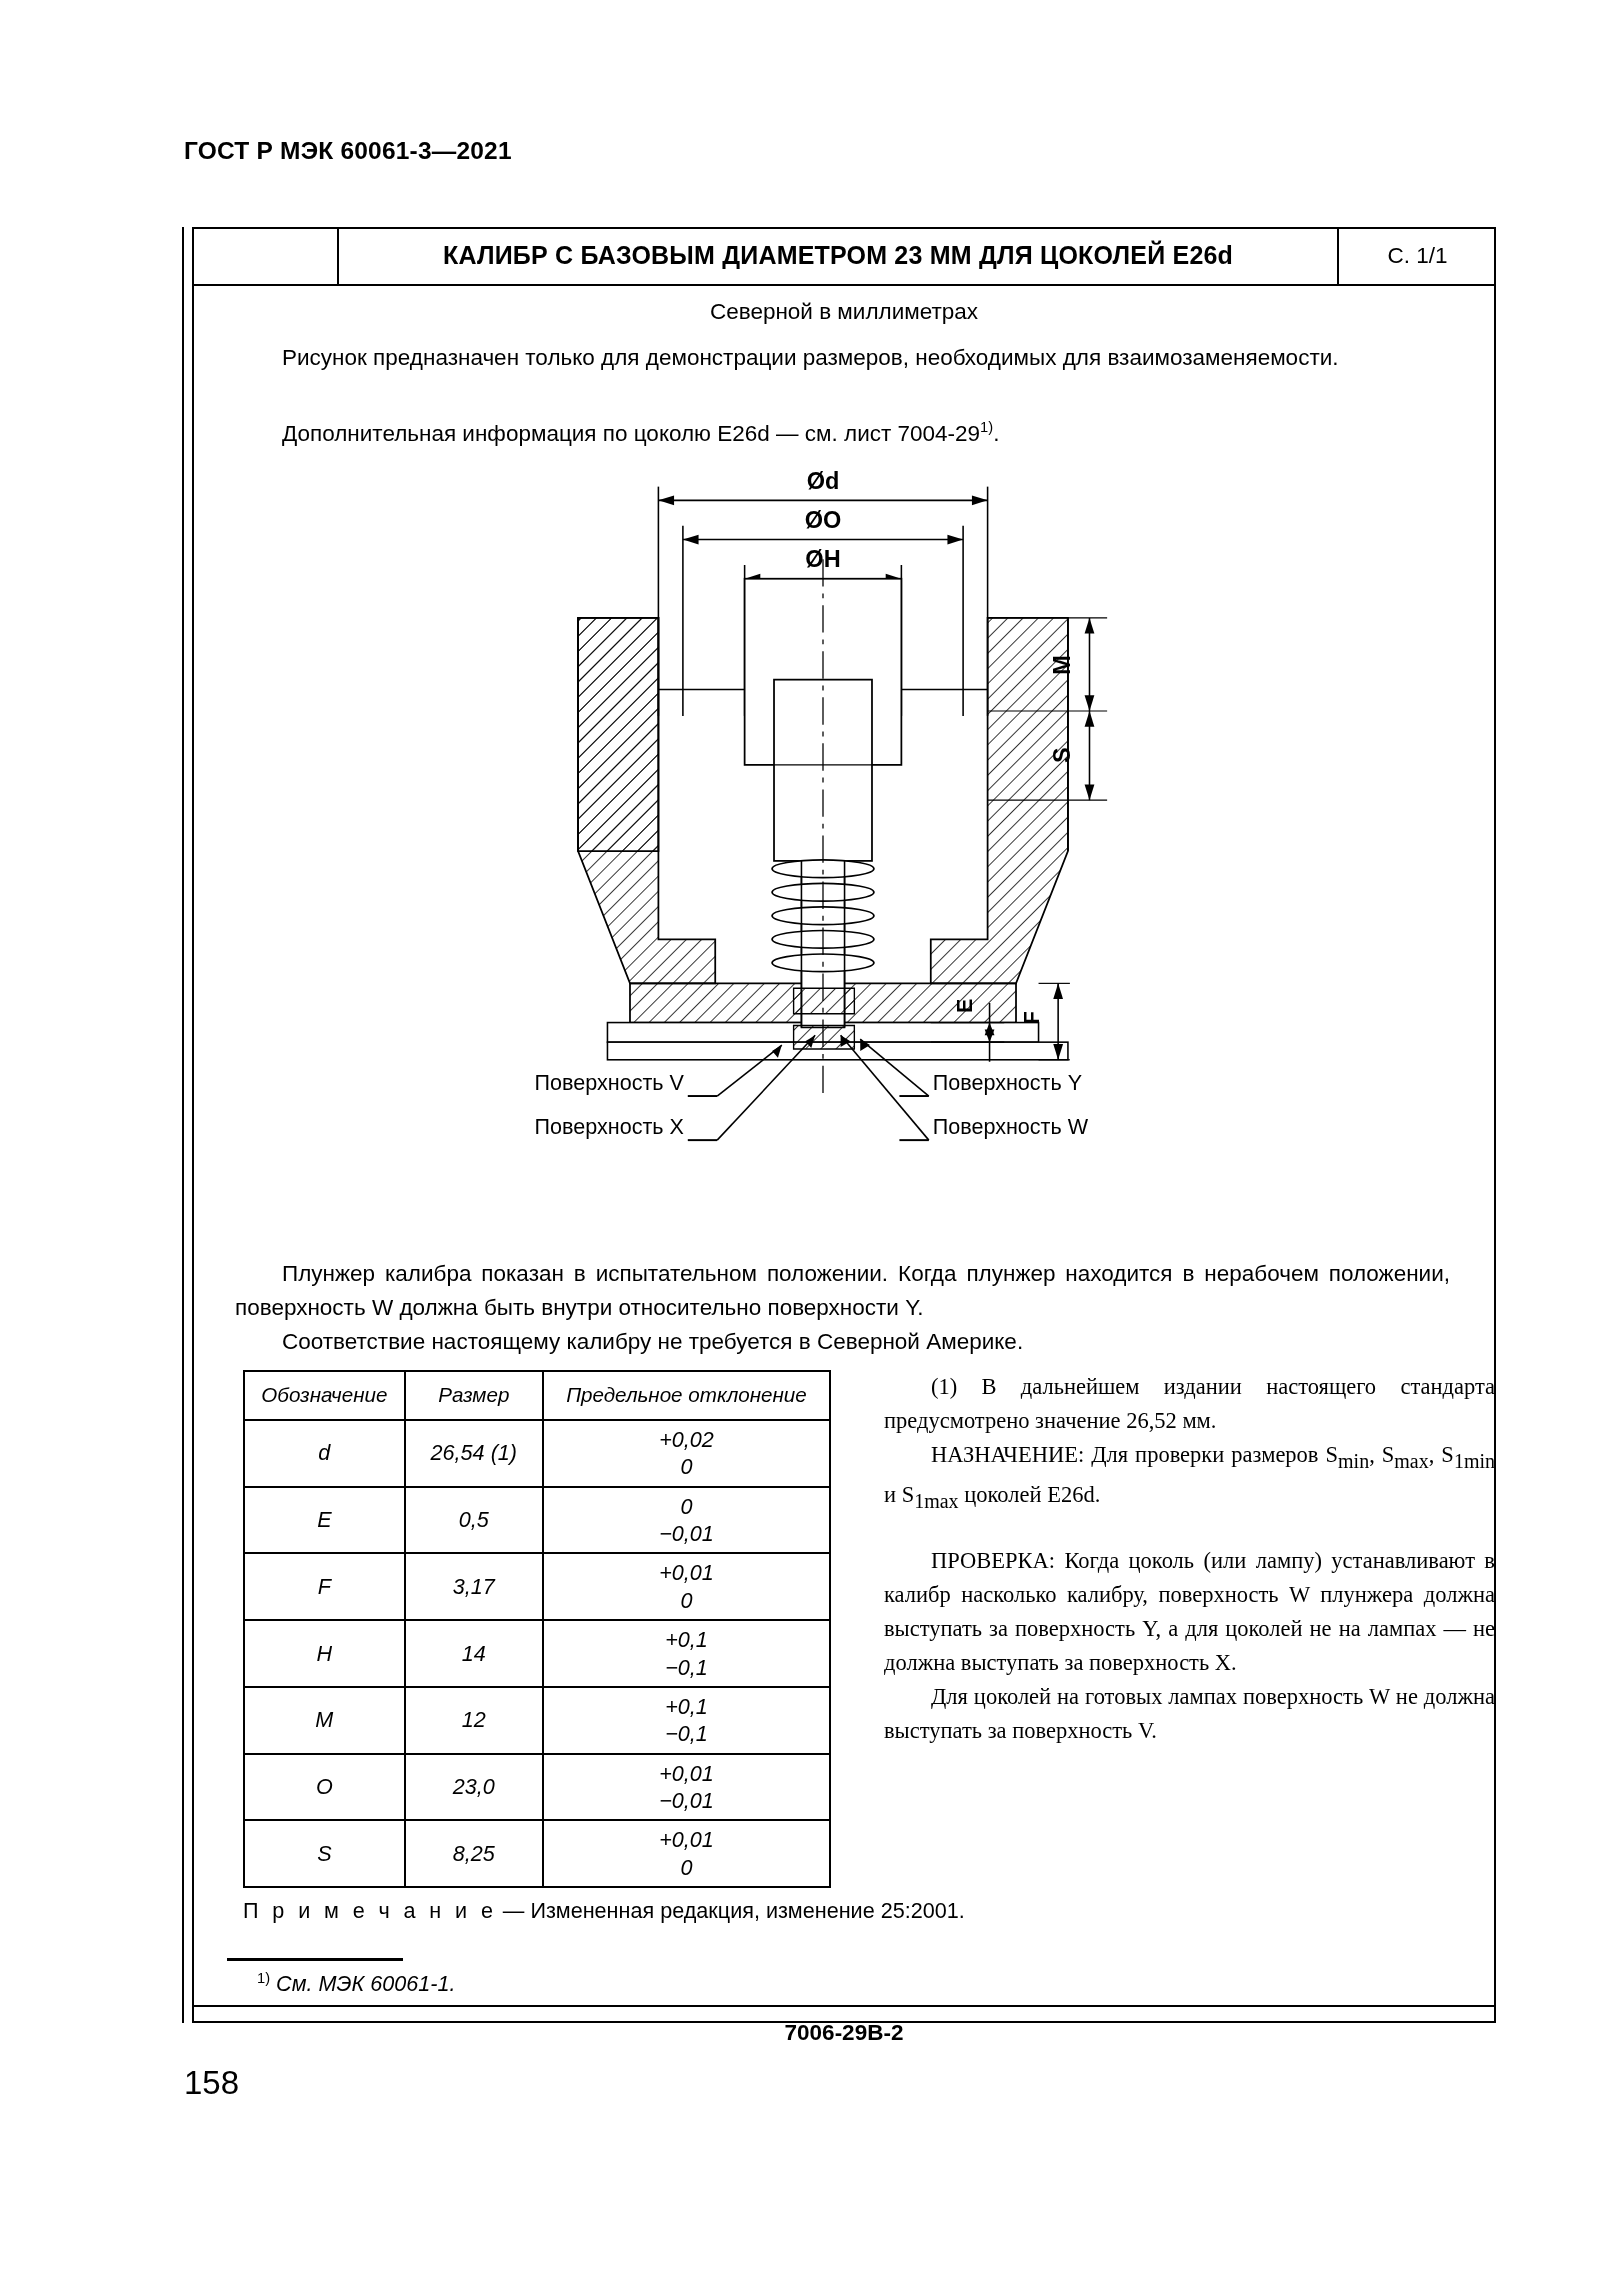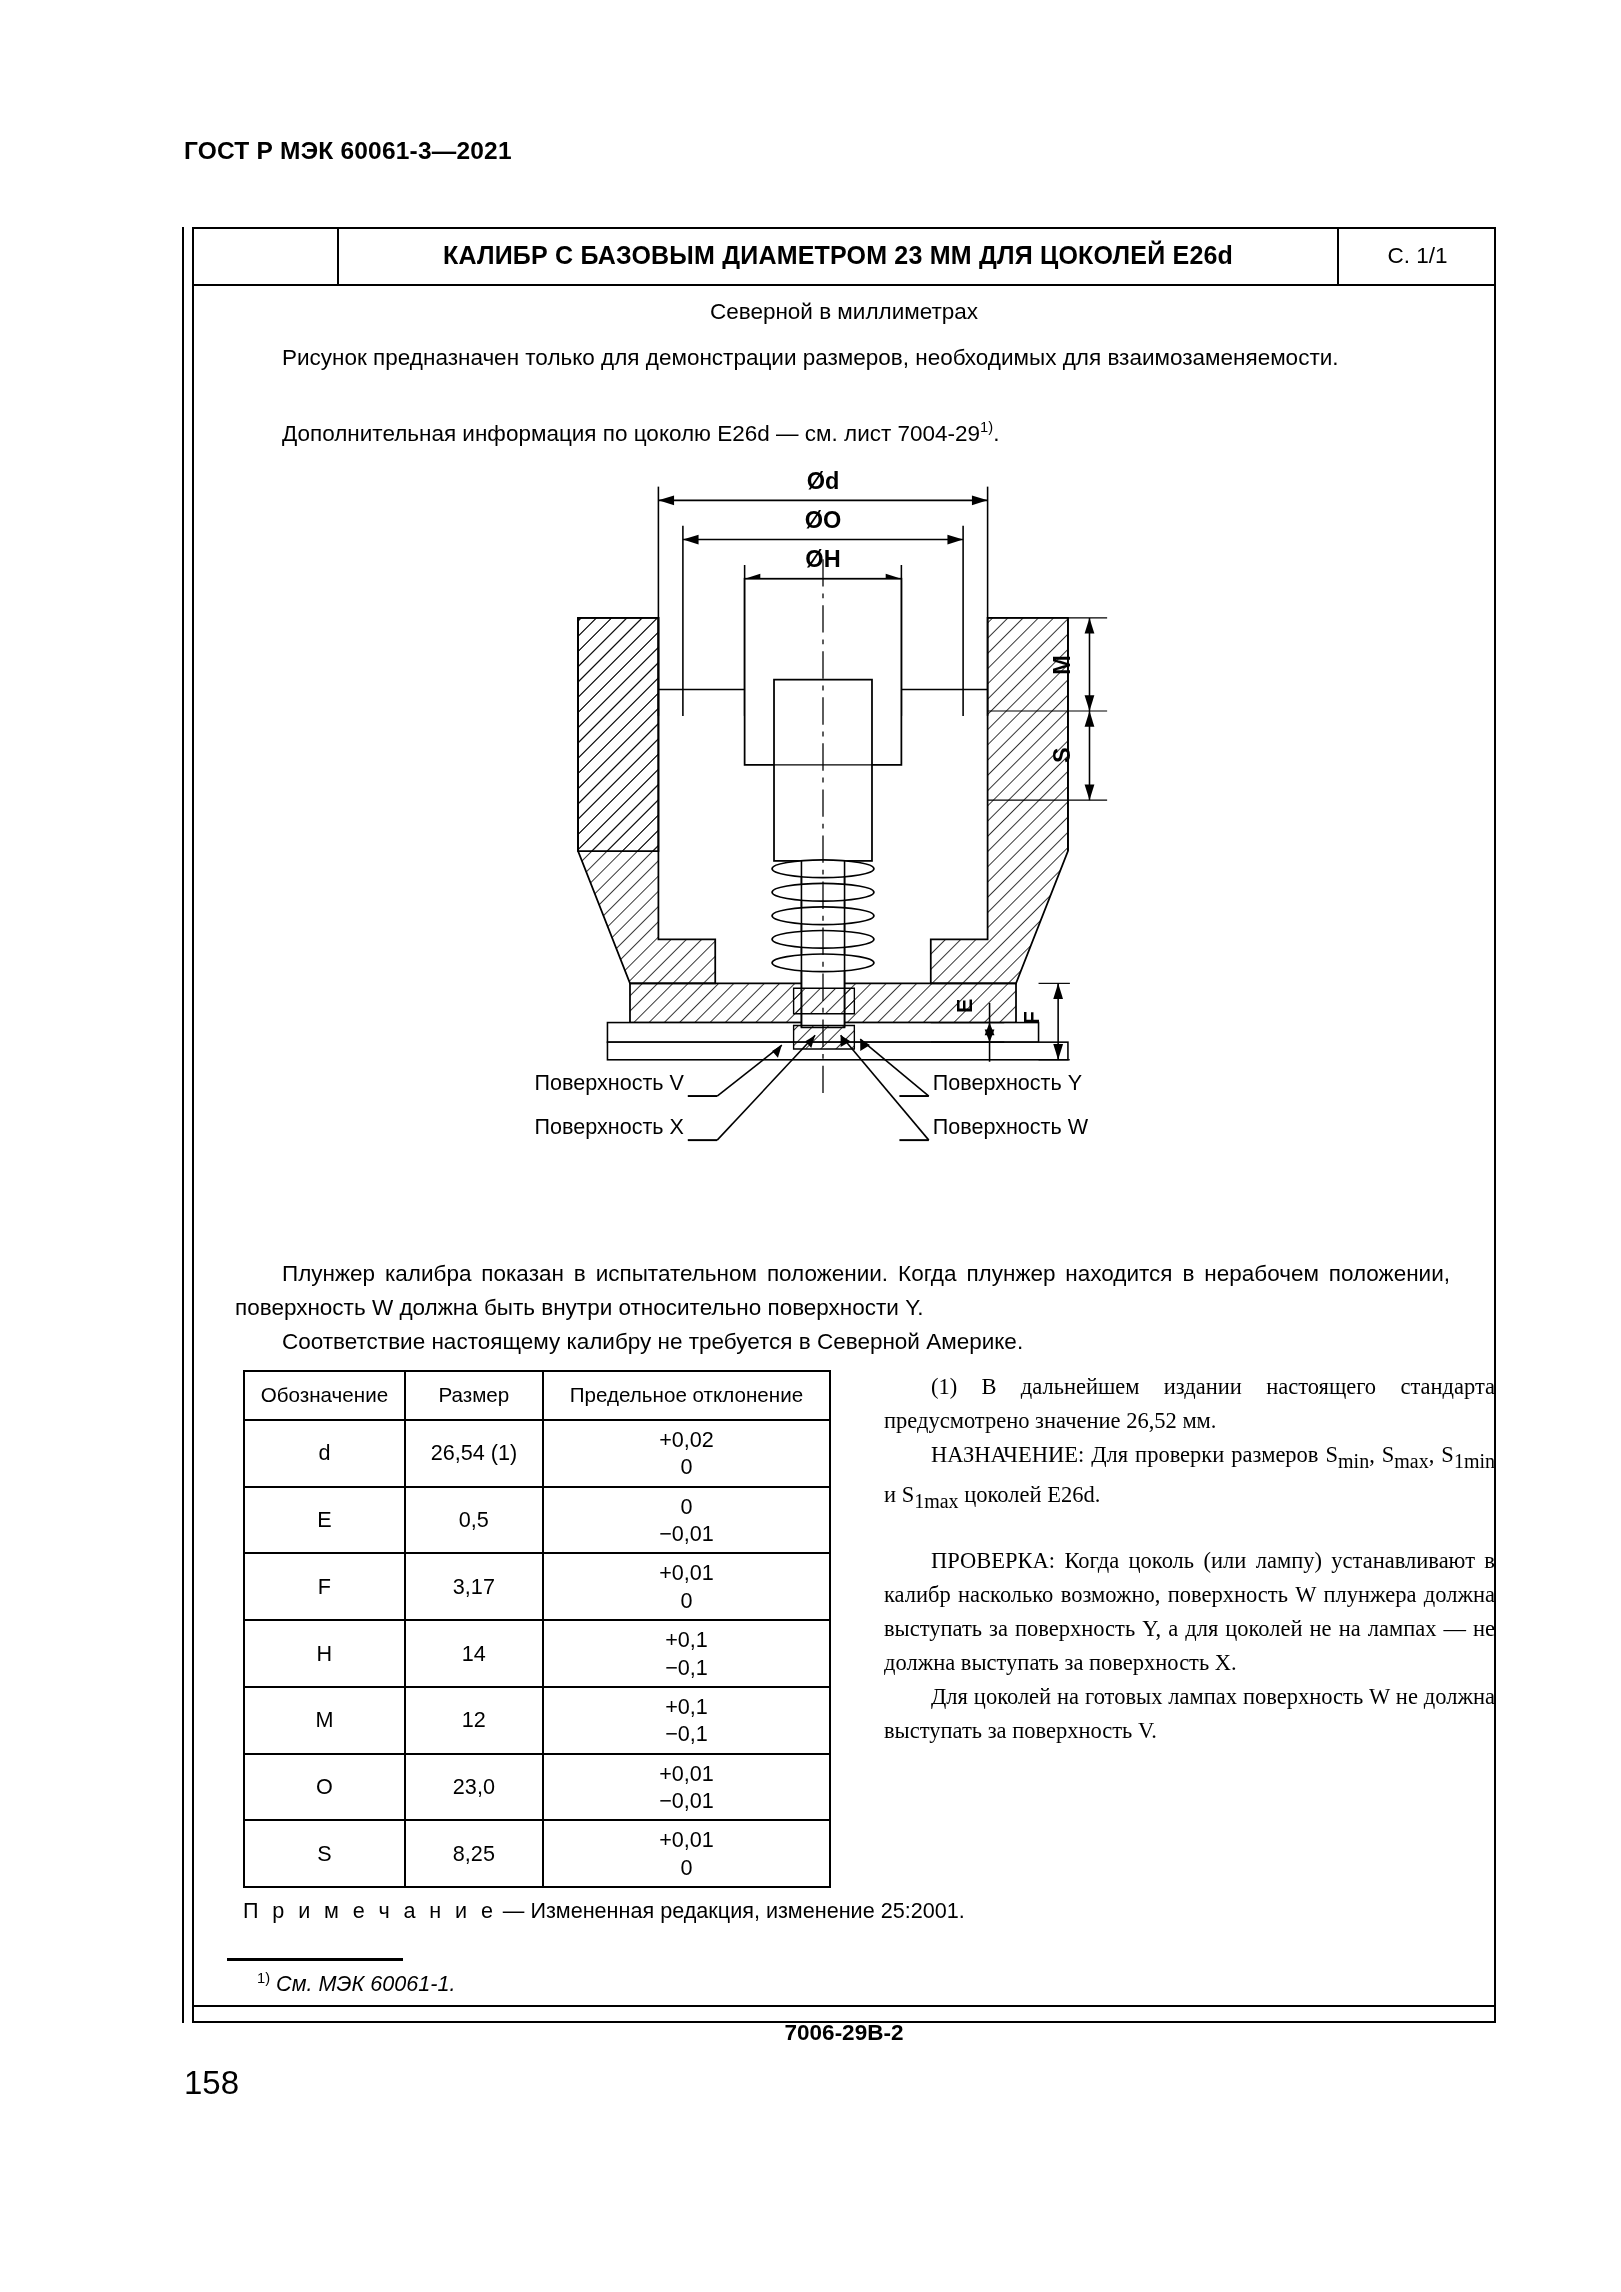--- a/index.html
+++ b/index.html
@@ -96,20 +96,21 @@
   }
   .drawing svg { display:block; }
 
   
   .dimtable {
     position:absolute;
     left:243px; top:1370px;
     width:588px;
     border-collapse:collapse;
     font-size:21.6px;
+    font-style:italic;
   }
   .dimtable th, .dimtable td {
     border:2px solid #000;
     text-align:center;
     padding:3.9px 2px;
   }
   .dimtable th { font-weight:normal; height:39px; font-size:20.6px; }
   .dimtable td { height:57px; }
   .dimtable td.tol { line-height:27.4px; }
   .col-sym { width:157px; }
@@ -387,21 +388,21 @@
             <div>+0,01</div>
             <div>0</div>
           </td>
         </tr>
       </tbody>
   </table>
 
   <div class="rightcol">
     <p>(1) В дальнейшем издании настоящего стандарта предусмотрено значение 26,52 мм.</p>
     <p><span>НАЗНАЧЕНИЕ:</span><span> Для проверки размеров S</span><sub>min</sub><span>, S</span><sub>max</sub><span>, S</span><sub>1min</sub><span> и S</span><sub>1max</sub><span> цоколей E26d.</span></p>
-    <p class="gap"><span>ПРОВЕРКА:</span><span> Когда цоколь (или лампу) устанавливают в калибр насколько возможно, поверхность W плунжера должна выступать за поверхность Y, а для цоколей не на лампах — не должна выступать за поверхность X.</span></p>
+    <p class="gap"><span>ПРОВЕРКА:</span><span> Когда цоколь (или лампу) устанавливают в калибр насколько калибру, поверхность W плунжера должна выступать за поверхность Y, а для цоколей не на лампах — не должна выступать за поверхность X.</span></p>
     <p>Для цоколей на готовых лампах поверхность W не должна выступать за поверхность V.</p>
   </div>
 
   <div class="note">
     <span class="sp">П р и м е ч а н и е</span><span> — Измененная редакция, изменение 25:2001.</span>
   </div>
 
   <div class="fn-rule"></div>
   <div class="footnote">
     <span class="sup">1)</span><span> См. МЭК 60061-1.</span>

